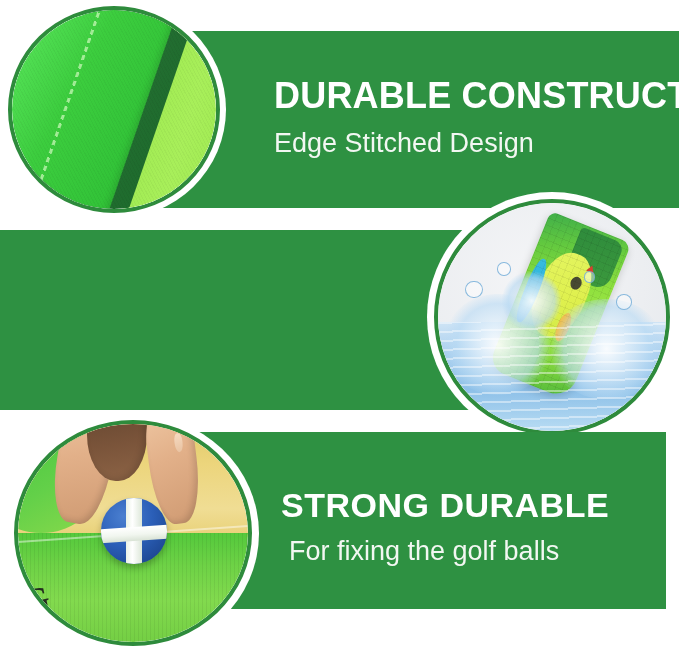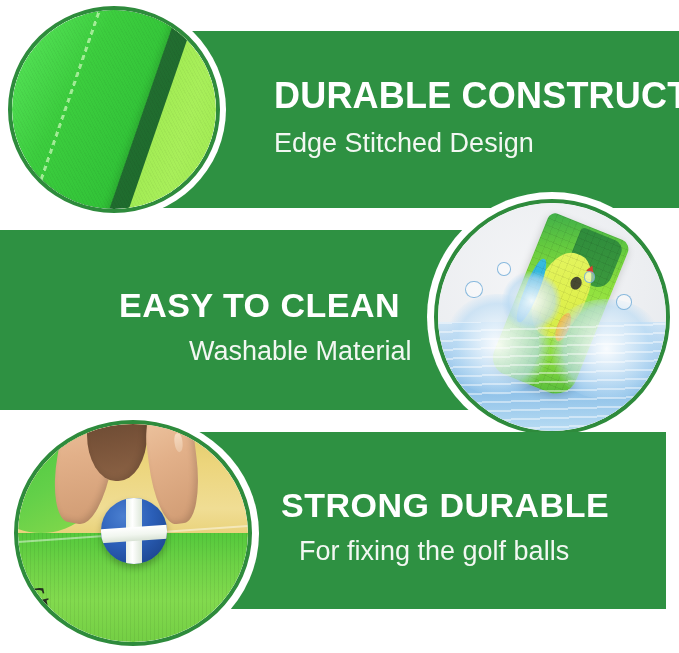--- a/index.html
+++ b/index.html
@@ -43,21 +43,21 @@
   .tb-1{ left:274px; top:78px; }
   .tb-1 .headline{ font-size:36px; letter-spacing:0.2px; }
   .tb-1 .subline{ font-size:27px; margin-top:16px; }
 
   .tb-2{ left:119px; top:288px; }
   .tb-2 .headline{ font-size:34px; }
   .tb-2 .subline{ font-size:27px; margin-top:16px; margin-left:70px; }
 
   .tb-3{ left:281px; top:488px; }
   .tb-3 .headline{ font-size:34px; }
-  .tb-3 .subline{ font-size:27px; margin-top:16px; margin-left:18px; }
+  .tb-3 .subline{ font-size:27px; margin-top:16px; margin-left:8px; }
 
   
   .photo-circle{
     position:absolute;
     border-radius:50%;
     overflow:hidden;
     box-sizing:border-box;
     border:4px solid #2E8B3C;
     background:#ffffff;
   }
@@ -281,24 +281,20 @@
       <div class="fabric-dark"></div>
       <div class="fabric-bright"></div>
       <div class="fabric-stitch"></div>
       <div class="fabric-stitch s2"></div>
       <div class="fabric-weave"></div>
     </div>
   </div>
 
   <div class="band band-2"></div>
 
-  <div class="textblock tb-2">
-    <div class="headline">EASY TO CLEAN</div>
-    <div class="subline">Washable Material</div>
-  </div>
 
   <div class="photo-ring circle-2-ring"></div>
   <div class="photo-circle circle-2">
     <div class="photo-inner">
       <div class="water-bg"></div>
       <div class="water-pool"></div>
 
       <div class="towel">
         <div class="towel-dark"></div>
         <div class="towel-map"></div>

